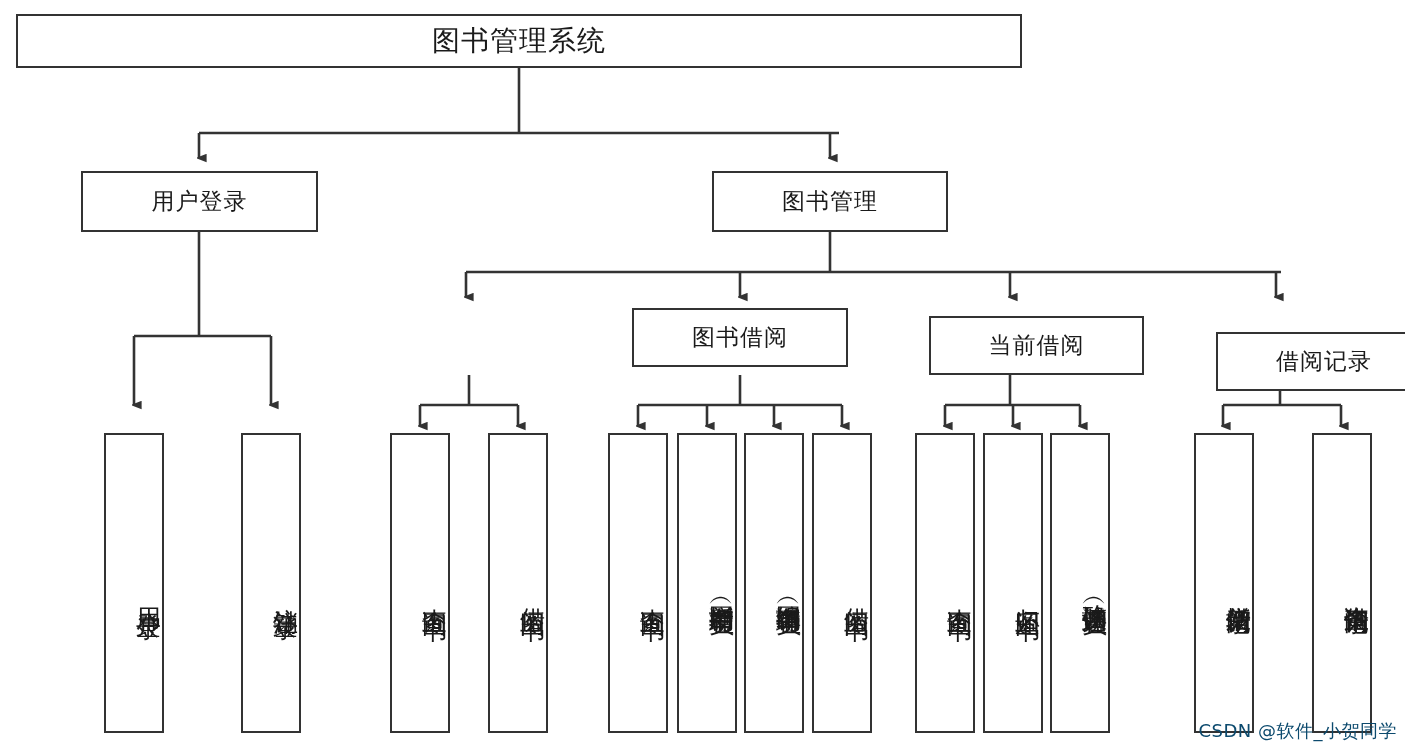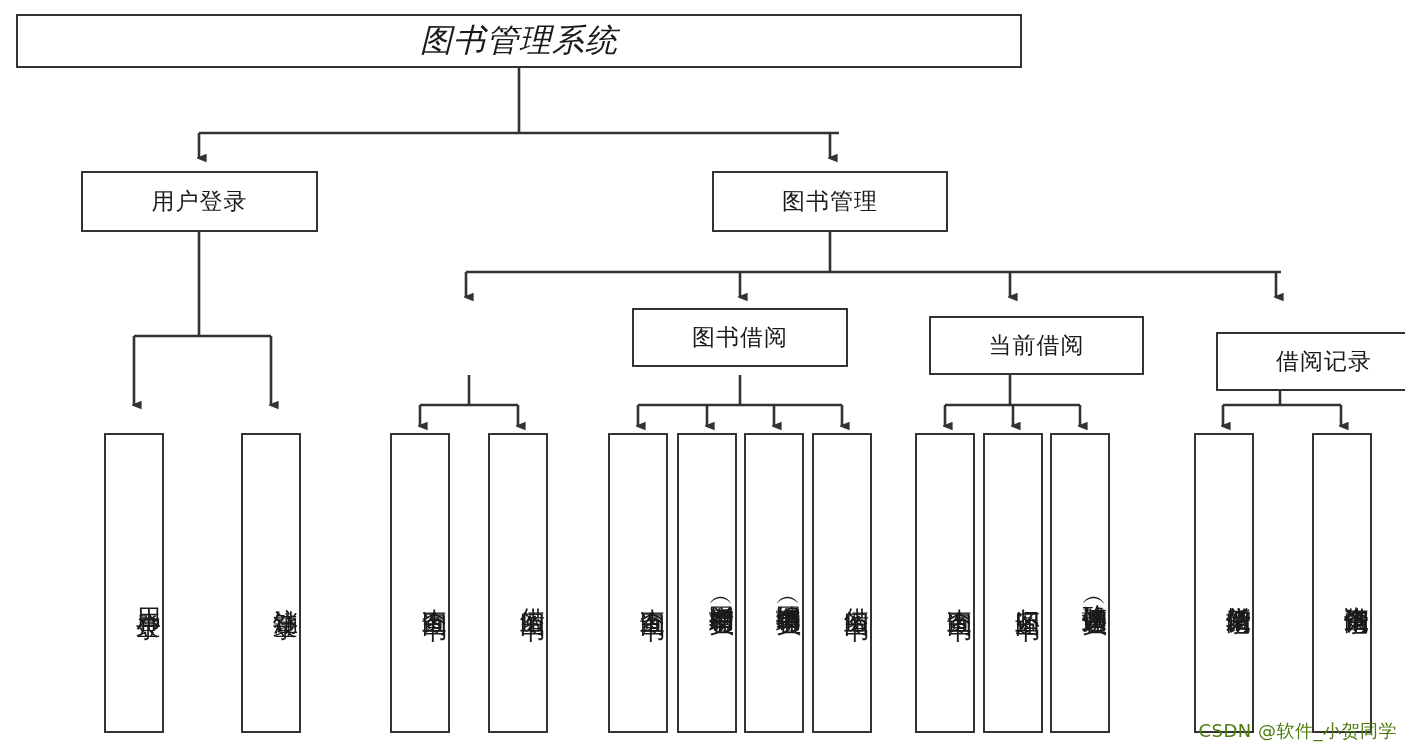--- a/index.html
+++ b/index.html
@@ -35,43 +35,42 @@
     align-items: center;
     justify-content: center;
     color: #1a1a1a;
   }
   .node.horiz {
     font-size: 23px;
     letter-spacing: 1px;
     line-height: 1.1;
   }
   .node.root {
-    font-size: 32px;
-    font-style: italic;
+    font-size: 28px;
   }
   .node.vert {
     writing-mode: vertical-rl;
     text-orientation: upright;
     align-items: flex-start;
     justify-content: center;
     padding-top: 22px;
     font-size: 25px;
     line-height: 1.15;
     letter-spacing: 3px;
   }
   .node.vert.tall-text {
     padding-top: 12px;
     letter-spacing: 1px;
   }
   .watermark {
     position: absolute;
     right: 8px;
     bottom: 4px;
     font-size: 18px;
-    color: #4d7c0f;
+    color: #0c4a6e;
     white-space: nowrap;
     letter-spacing: 0.5px;
   }
 </style>
 </head>
 <body>
 
 <div id="diagram-root">
 
   <svg id="connector-layer" viewBox="0 0 1405 747" width="1405" height="747" xmlns="http://www.w3.org/2000/svg">

